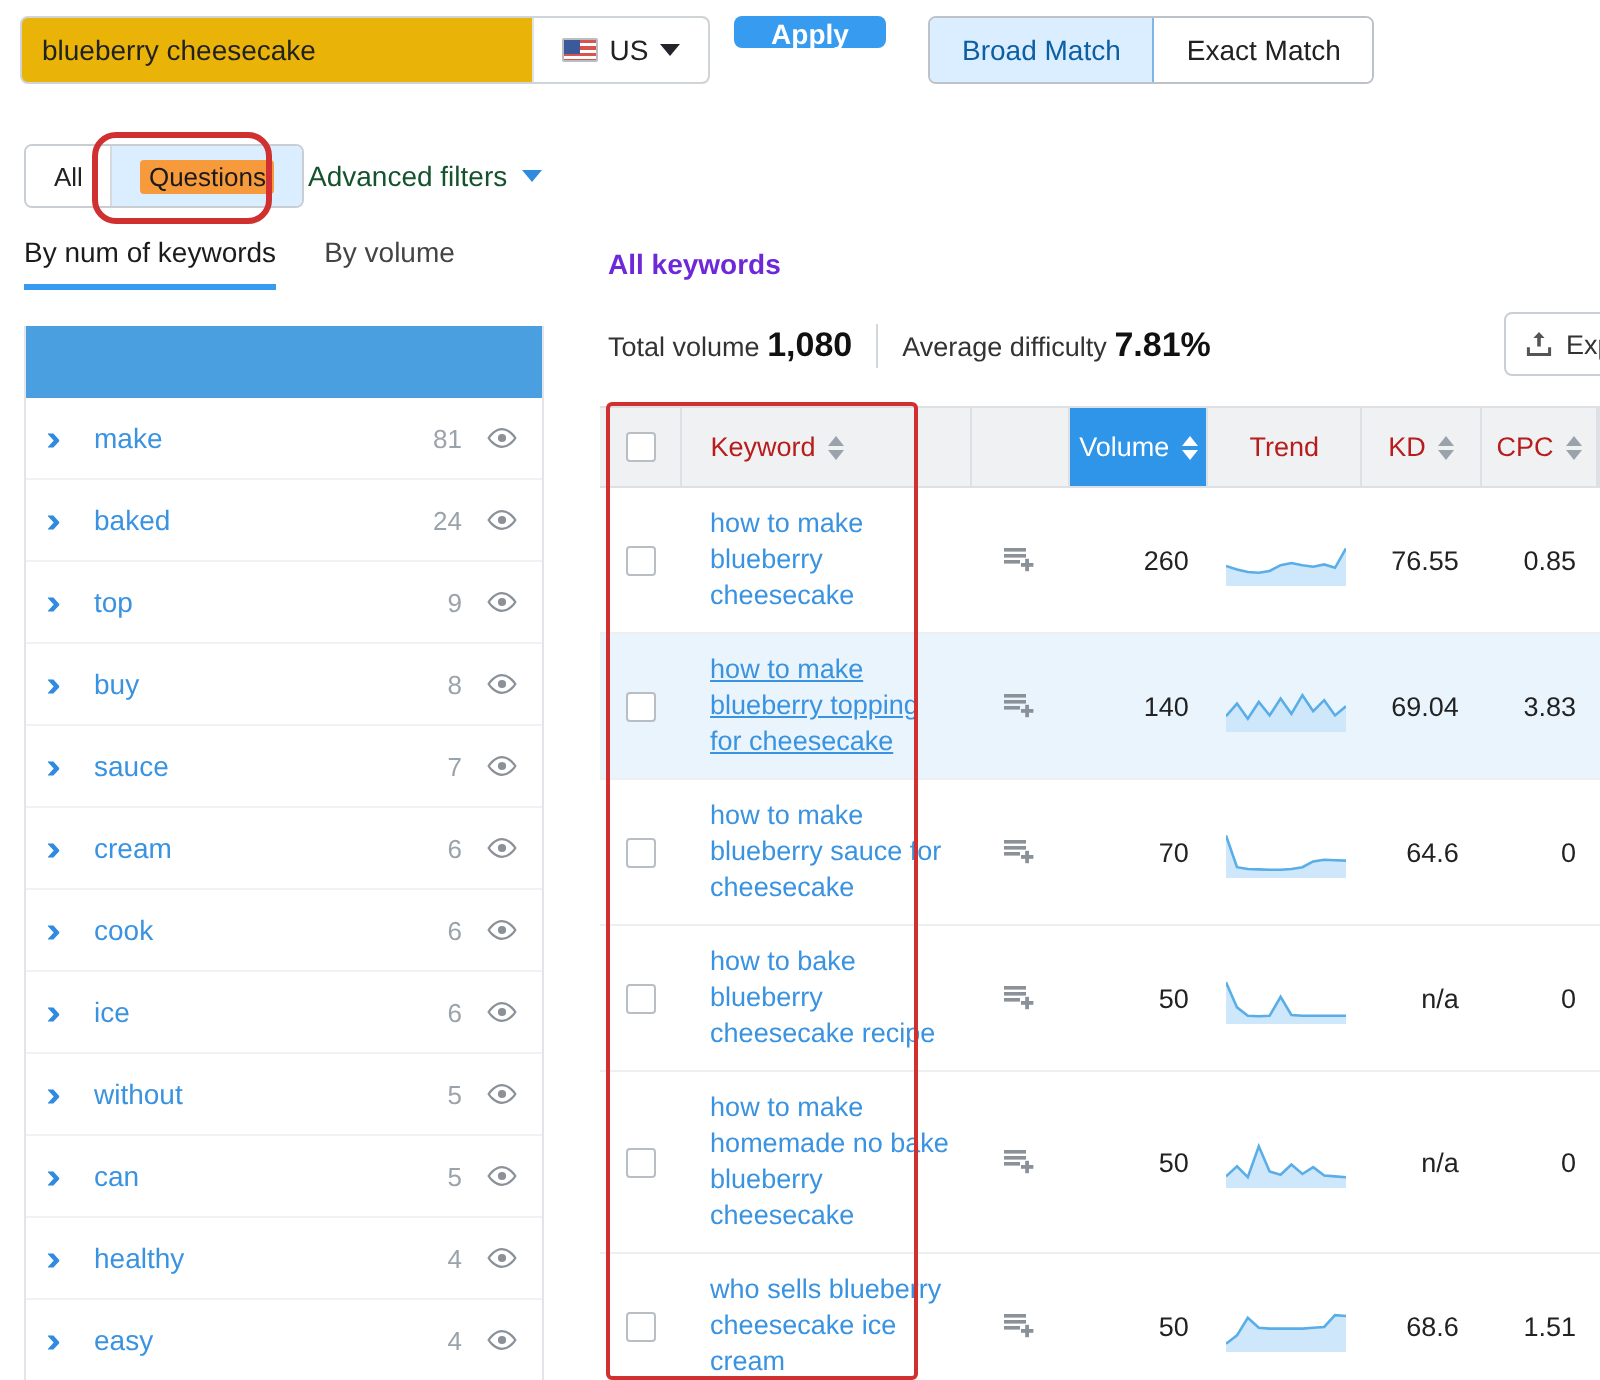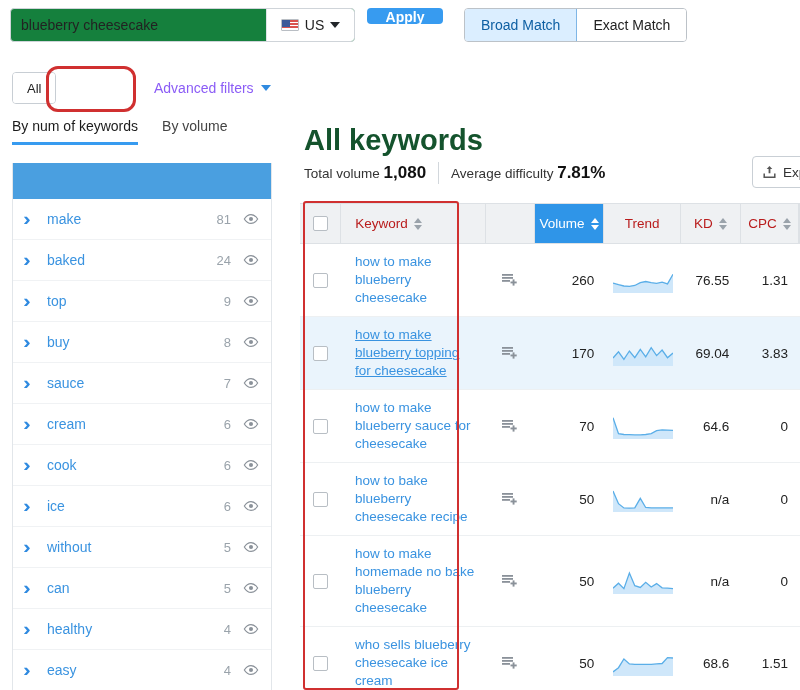--- a/index.html
+++ b/index.html
@@ -13,21 +13,21 @@
     overflow:hidden;
     position:relative;
   }
 
   
   .topbar { position:absolute; left:0; top:0; width:800px; height:55px; }
 
   .search-wrap {
     position:absolute; left:10px; top:8px; width:345px; height:34px;
     display:flex; align-items:stretch;
-    border:1px solid #cfd4d9; border-radius:4px; background:#15803d;justify-content:flex-end;
+    border:1px solid #cfd4d9; border-radius:4px; background:#eab308;justify-content:flex-end;
   }
   .search-input {
     flex:1; border:none; outline:none; background:transparent;
     font-family:"Liberation Sans", sans-serif; font-size:14px; color:#222;
     padding:0 10px;
   }
   .db-select {
     width:88px; border-left:1px solid #dfe3e7;
     display:flex; align-items:center; justify-content:center; gap:6px;
     cursor:pointer; background:#fff; border-radius:0 3px 3px 0;
@@ -72,21 +72,21 @@
   }
   .seg-item {
     padding:0 14px; display:flex; align-items:center; font-size:13px;
     cursor:pointer; background:#fff; color:#222; border-right:1px solid #d6dade;
   }
   .seg-item:last-child { border-right:none; }
   .seg-item.selected { background:#dbeeff; }
   .seg-item.selected .hl { background:#f79a3c; padding:1px 4px; border-radius:2px; color:#1a1a1a; font-weight:normal;}
   .adv-filters {
     position:absolute; left:154px; top:10px; height:32px;
-    display:flex; align-items:center; gap:7px; color:#8b5cf6;
+    display:flex; align-items:center; gap:7px; color:#14532d;
     font-size:14px; cursor:pointer;
   }
   .caret-blue { width:0;height:0;border-left:5px solid transparent;border-right:5px solid transparent;border-top:6px solid #2f8ae0; }
 
   
   .leftpanel { position:absolute; left:0; top:118px; width:288px; bottom:0; }
   .lp-tabs { position:absolute; left:12px; top:0; display:flex; gap:24px; }
   .lp-tab { font-size:14px; color:#444; cursor:pointer; padding-bottom:8px; }
   .lp-tab.active { color:#1b1b1b; border-bottom:3px solid #379bf0; }
 
@@ -107,21 +107,21 @@
   .chev {
     width:14px; flex:none; color:#2f8ae0; font-weight:bold; font-size:14px;
     margin-right:8px; line-height:1;
   }
   .lp-name { flex:1; color:#3a93e0; }
   .lp-count { color:#9aa3ab; font-size:13px; margin-right:12px; }
   .eye { width:16px; height:12px; flex:none; }
 
   
   .main { position:absolute; left:296px; top:118px; right:0; bottom:0; }
-  .main-title { position:absolute; left:8px; top:6px; font-size:29px; font-weight:bold; color:#14532d; }
+  .main-title { position:absolute; left:8px; top:6px; font-size:14px; font-weight:bold; color:#6d28d9; }
   .main-sub { position:absolute; left:8px; top:44px; display:flex; align-items:center; gap:12px; font-size:13.5px; color:#333; }
   .sub-strong { font-size:17px; font-weight:bold; color:#111; }
   .sub-div { width:1px; height:22px; background:#d2d7dc; }
 
   .export-btn {
     position:absolute; left:456px; top:38px; height:32px; width:70px;
     border:1px solid #c9cfd5; border-radius:4px; background:#fff;
     display:flex; align-items:center; gap:7px; padding:0 10px;
     font-size:13.5px; color:#333; cursor:pointer; overflow:hidden; white-space:nowrap;
   }
@@ -197,20 +197,23 @@
       <div class="match-btn active">Broad Match</div>
       <div class="match-btn">Exact Match</div>
     </div>
 </div>
 
 <div class="filterrow">
   <div class="seg" id="seg-group">
       <div class="seg-item">
         <span>All</span>
       </div>
+      <div class="seg-item selected">
+        <span class="hl">Questions</span>
+      </div>
     </div>
   <div class="adv-filters">
     <span>Advanced filters</span>
     <span class="caret-blue"></span>
   </div>
 </div>
 
 <div class="leftpanel">
   <div class="lp-tabs" id="lp-tabs">
       <div class="lp-tab active">By num of keywords</div>
@@ -411,38 +414,38 @@
             </svg>
           </div>
           <div class="td c-vol">260</div>
           <div class="td c-trend">
             <svg width="60" height="26" viewBox="0 0 60 26">
               <path d="M0.0 16.0 L5.5 17.7 L10.9 19.0 L16.4 19.4 L21.8 18.5 L27.3 15.6 L32.7 14.5 L38.2 15.6 L43.6 16.4 L49.1 15.2 L54.5 16.9 L60.0 7.2 L60 26 L0 26 Z" fill="#cfe7fa"></path>
               <path d="M0.0 16.0 L5.5 17.7 L10.9 19.0 L16.4 19.4 L21.8 18.5 L27.3 15.6 L32.7 14.5 L38.2 15.6 L43.6 16.4 L49.1 15.2 L54.5 16.9 L60.0 7.2" fill="none" stroke="#5aaee8" stroke-width="1.3"></path>
             </svg>
           </div>
           <div class="td c-kd">76.55</div>
-          <div class="td c-cpc">1.31</div>
+          <div class="td c-cpc">0.85</div>
           <div class="td c-tail"></div>
         </div>
         <div class="trow hover">
           <div class="td c-check">
             <div class="chk"></div>
           </div>
           <div class="td c-kw"><span class="kw-link">how to make blueberry topping for cheesecake</span></div>
           <div class="td c-icon">
             <svg width="16" height="14" viewBox="0 0 16 14">
               <rect x="0" y="1" width="11" height="1.8" fill="#8a9199"></rect>
               <rect x="0" y="4" width="11" height="1.8" fill="#8a9199"></rect>
               <rect x="0" y="7" width="8" height="1.8" fill="#8a9199"></rect>
               <rect x="10.6" y="6.4" width="1.9" height="6.2" fill="#8a9199"></rect>
               <rect x="8.5" y="8.5" width="6.2" height="1.9" fill="#8a9199"></rect>
             </svg>
           </div>
-          <div class="td c-vol">170</div>
+          <div class="td c-vol">140</div>
           <div class="td c-trend">
             <svg width="60" height="26" viewBox="0 0 60 26">
               <path d="M0.0 18.1 L5.5 11.8 L10.9 19.4 L16.4 11.0 L21.8 17.7 L27.3 9.3 L32.7 16.9 L38.2 7.6 L43.6 15.6 L49.1 10.1 L54.5 17.7 L60.0 13.1 L60 26 L0 26 Z" fill="#cfe7fa"></path>
               <path d="M0.0 18.1 L5.5 11.8 L10.9 19.4 L16.4 11.0 L21.8 17.7 L27.3 9.3 L32.7 16.9 L38.2 7.6 L43.6 15.6 L49.1 10.1 L54.5 17.7 L60.0 13.1" fill="none" stroke="#5aaee8" stroke-width="1.3"></path>
             </svg>
           </div>
           <div class="td c-kd">69.04</div>
           <div class="td c-cpc">3.83</div>
           <div class="td c-tail"></div>
         </div>

